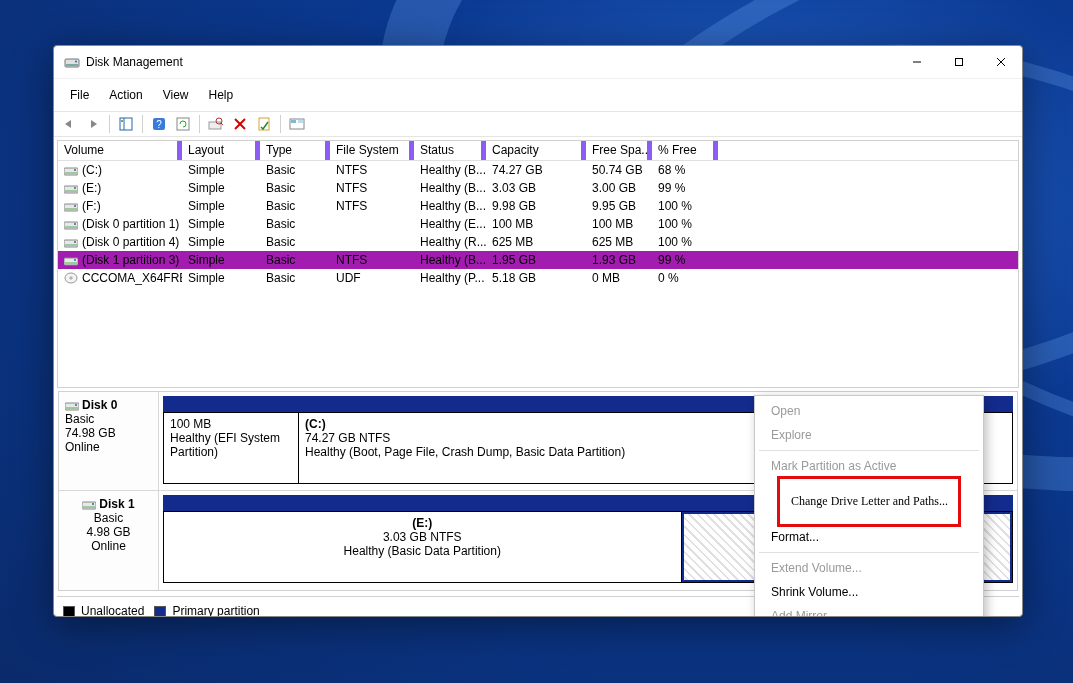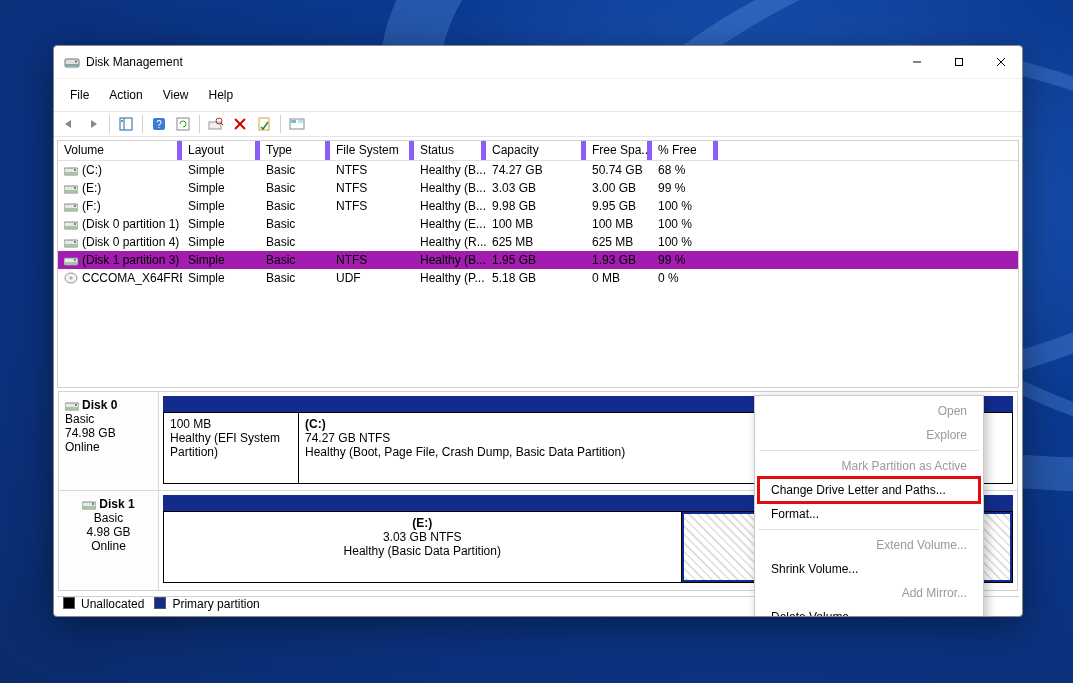--- a/index.html
+++ b/index.html
@@ -50,32 +50,32 @@
   .stripwrap { flex:1; padding:4px; }
   .strip { height:16px; background:#132b8d; display:flex; }
   .parts { display:flex; height:72px; }
   .part { border:1px solid #000; padding:4px 6px; background:#fff; overflow:hidden; margin-right:0; }
   .part+.part{border-left:none;}
   .part.hatched { background:repeating-linear-gradient(45deg,#fff 0,#fff 4px,#e0e0e0 4px,#e0e0e0 6px); box-shadow:inset 0 0 0 2px #132b8d;}
 
   .boxlast { flex:1; }
 
   .legend { position:absolute; left:0; right:0; bottom:0; height:22px; border-top:1px solid #d0d0d0;
-    margin:12px 3px; display:flex; align-items:flex-start; padding:0 6px; background:#fff; gap:6px;}
+    margin:12px 3px; display:flex; align-items:flex-end; padding:0 6px; background:#fff; gap:6px;}
   .swatch{width:12px;height:12px;display:inline-block;border:1px solid #555;}
   .sw-unalloc{background:#000}
   .sw-primary{background:#132b8d}
 
   
   .ctx { position:absolute; left:700px; top:255px; width:230px; background:#fff;
     border:1px solid #c8c8c8; box-shadow:3px 3px 10px rgba(0,0,0,.25); padding:3px 2px; z-index:10; }
   .ctx .mi { padding:5px 14px; white-space:nowrap; }
-  .ctx .mi.disabled { color:#9a9a9a;text-align:right; }
+  .ctx .mi.disabled { color:#9a9a9a; }
   .ctx .divider { height:1px; background:#e0e0e0; margin:3px 2px; }
-  .ctx .highlight { border:3px solid #e30b0b; margin:-2px 0; padding:4px 11px; }
+  .ctx .highlight { border:3px solid #e30b0b; margin:-2px 20px; padding:15px 11px;font-family:Liberation Serif, serif; }
 
   svg { display:block; }
 </style>
 </head>
 <body>
 
 <div class="swirl s1"></div>
 <div class="swirl s2"></div>
 <div class="swirl s3"></div>
 

